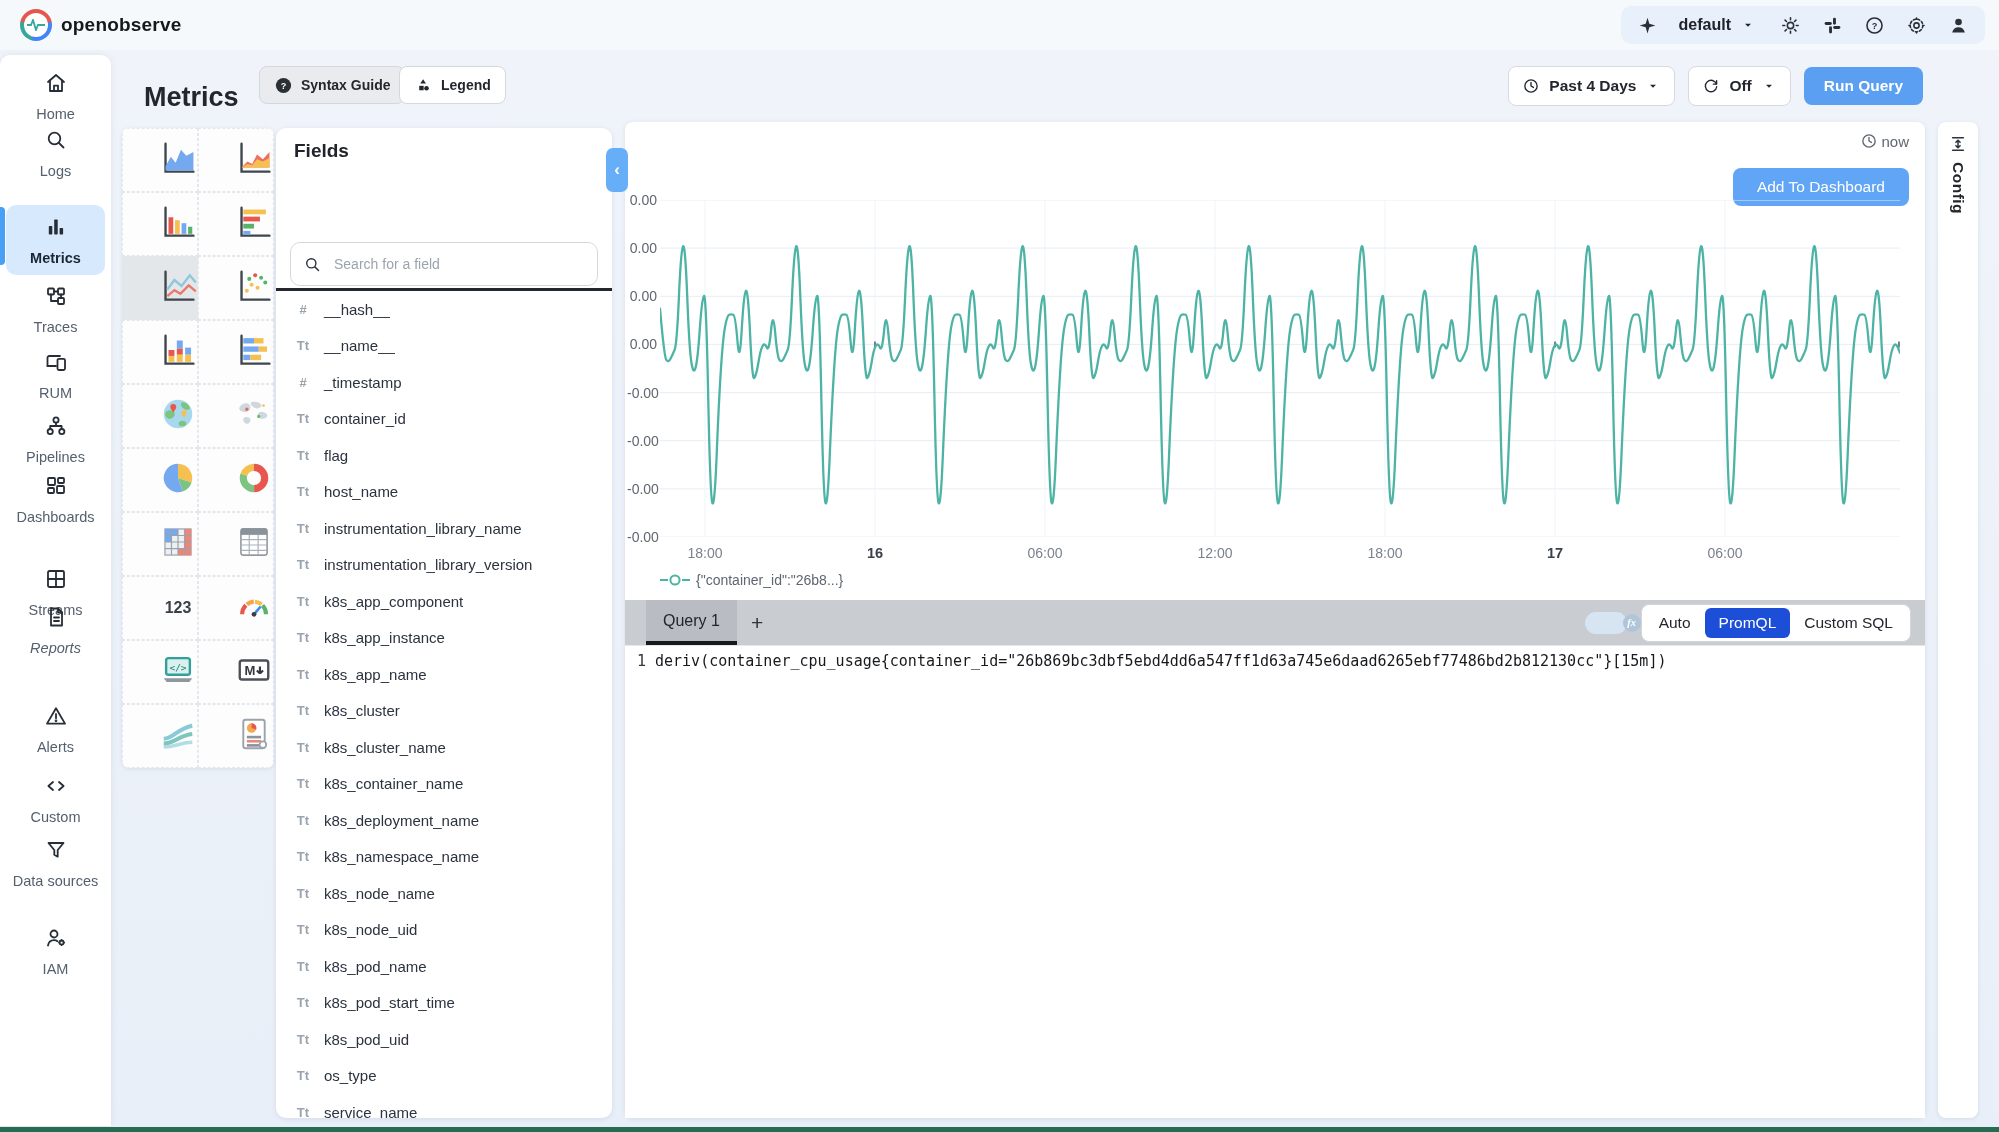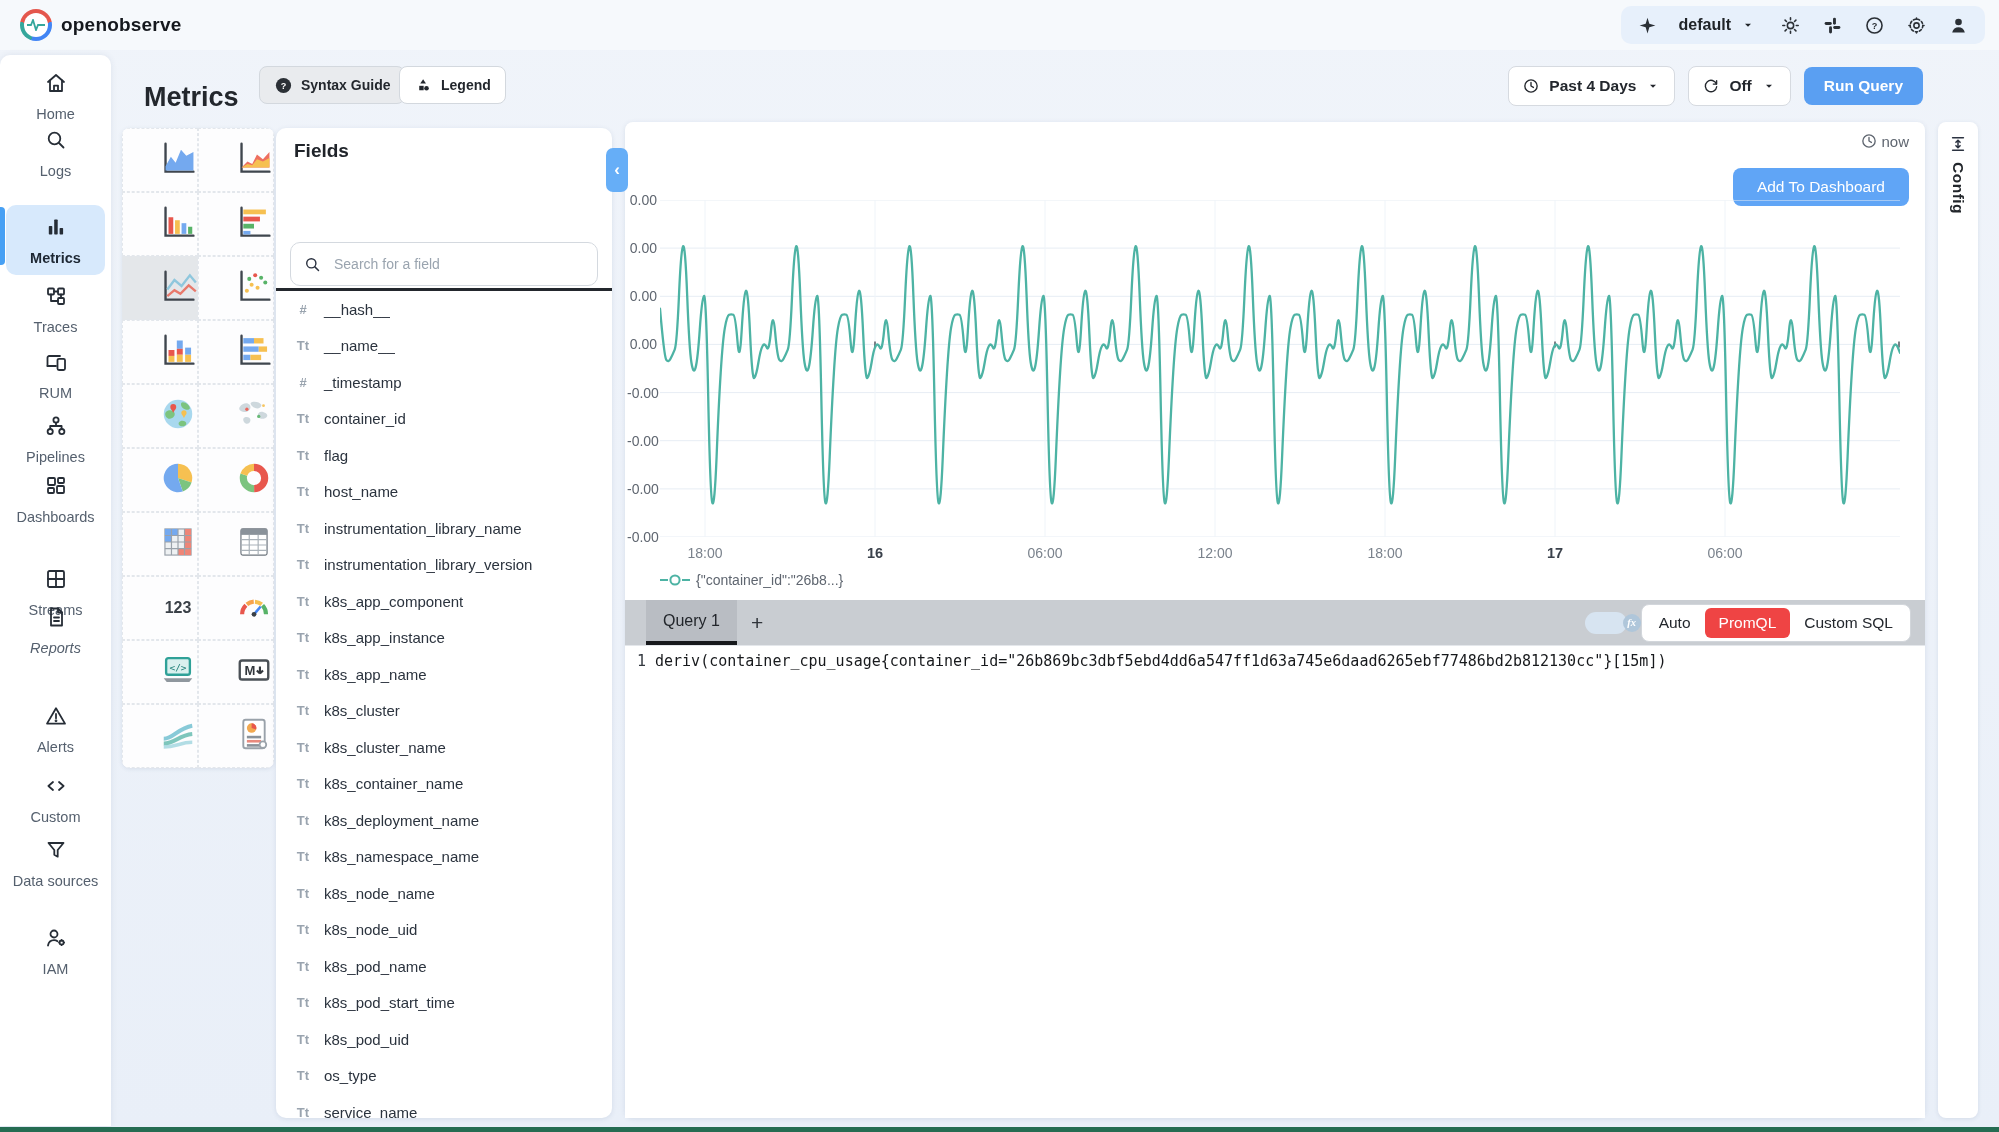--- a/index.html
+++ b/index.html
@@ -74,21 +74,21 @@
   #query-bar{position:absolute;left:0;top:478px;width:100%;height:45px;background:#c9cdd2;display:flex;align-items:center;}
   #query-tab{height:100%;margin-left:21px;background:#b9bdc3;padding:0 17px;display:flex;align-items:center;
     font-size:16px;color:#22262b;border-bottom:4px solid #17191c;box-sizing:border-box;cursor:pointer;}
   #query-add{margin-left:14px;font-size:21px;color:#30353b;cursor:pointer;}
   #query-right{margin-left:auto;display:flex;align-items:center;gap:14px;padding-right:14px;}
   #fx-toggle{width:42px;height:22px;border-radius:11px;background:#d7e4f1;position:relative;cursor:pointer;}
   #fx-toggle .knob{position:absolute;left:2px;top:2px;width:18px;height:18px;border-radius:50%;background:#afc6da;
     color:#fff;font-size:10.5px;font-style:italic;font-weight:700;display:flex;align-items:center;justify-content:center;font-family:"Liberation Serif",serif;margin-left:36px;}
   #mode-group{background:#fff;border:1px solid #d2d6db;border-radius:8px;padding:3px;display:flex;}
   .mode-btn{font-size:15.5px;color:#23272d;padding:6px 14px;border-radius:6px;cursor:pointer;white-space:nowrap;}
-  .mode-btn.active{background:#ef4444;color:#fff;}
+  .mode-btn.active{background:#1d4ed8;color:#fff;}
   #editor{position:absolute;left:0;top:523px;right:0;bottom:0;background:#fff;border-top:1px solid #e4e7eb;}
   #editor .code-line{display:flex;gap:9px;padding:6px 0 0 9px;font-family:"DejaVu Sans Mono",monospace;font-size:15px;color:#17191c;}
   #editor .lnum{color:#33383f;width:12px;text-align:right;flex:none;}
   
   #config-strip{position:absolute;left:1938px;top:122px;width:40px;height:996px;background:#fff;border-radius:8px;
     box-shadow:0 1px 4px rgba(60,80,120,.12);display:flex;flex-direction:column;align-items:center;padding-top:12px;box-sizing:border-box;cursor:pointer;}
   #config-label{writing-mode:vertical-rl;font-size:15.5px;font-weight:700;color:#22262b;margin-top:8px;letter-spacing:.5px;}
   #bottom-line{position:absolute;left:0;top:1127px;width:1999px;height:5px;background:#256c52;}
   svg.sicon{display:block;}
 </style>

